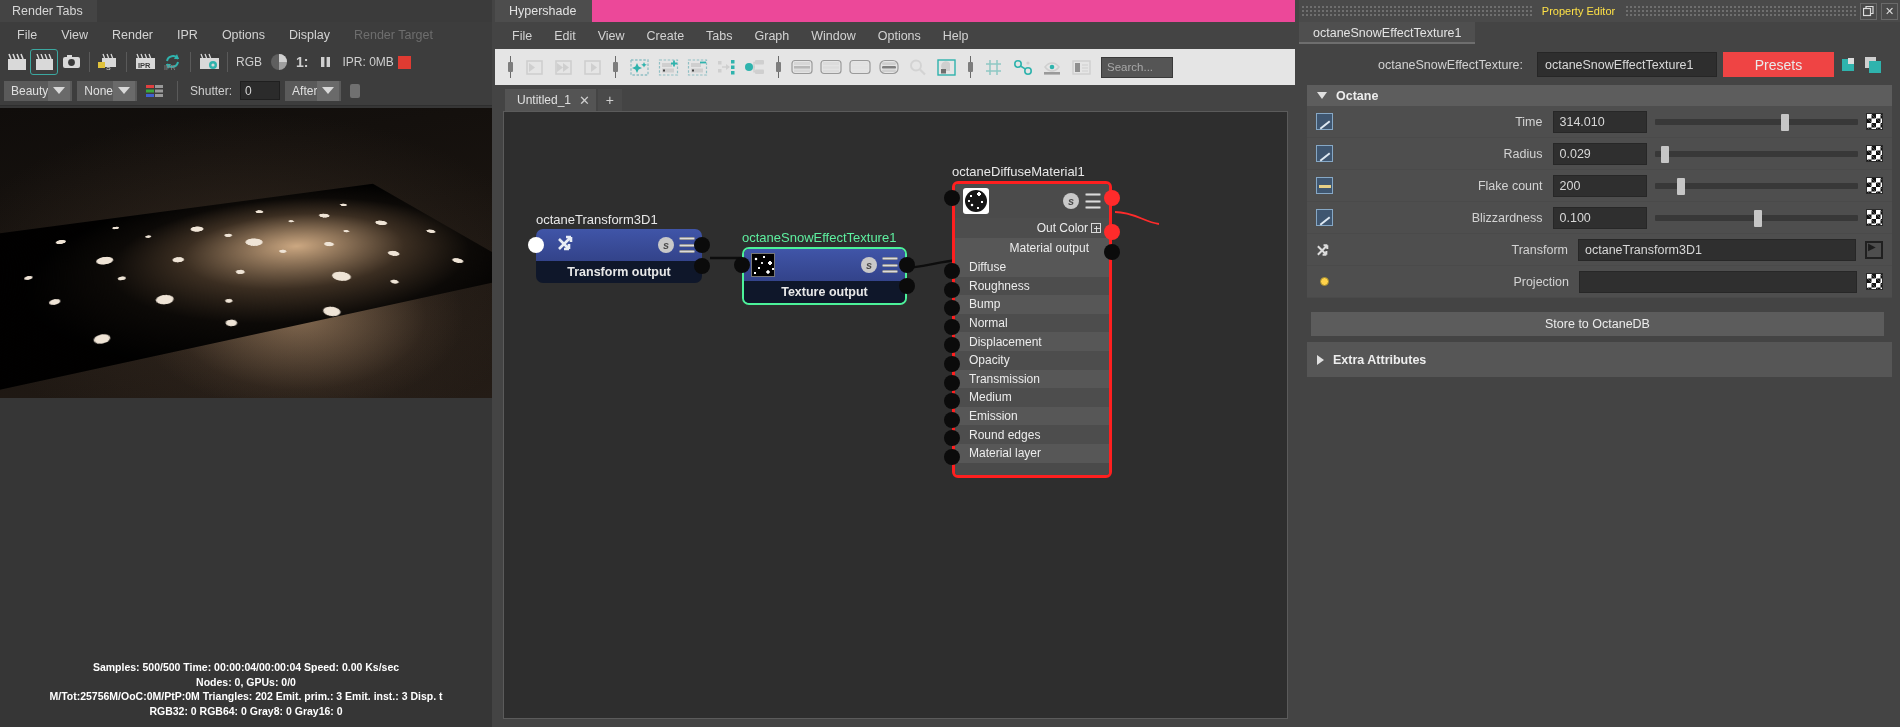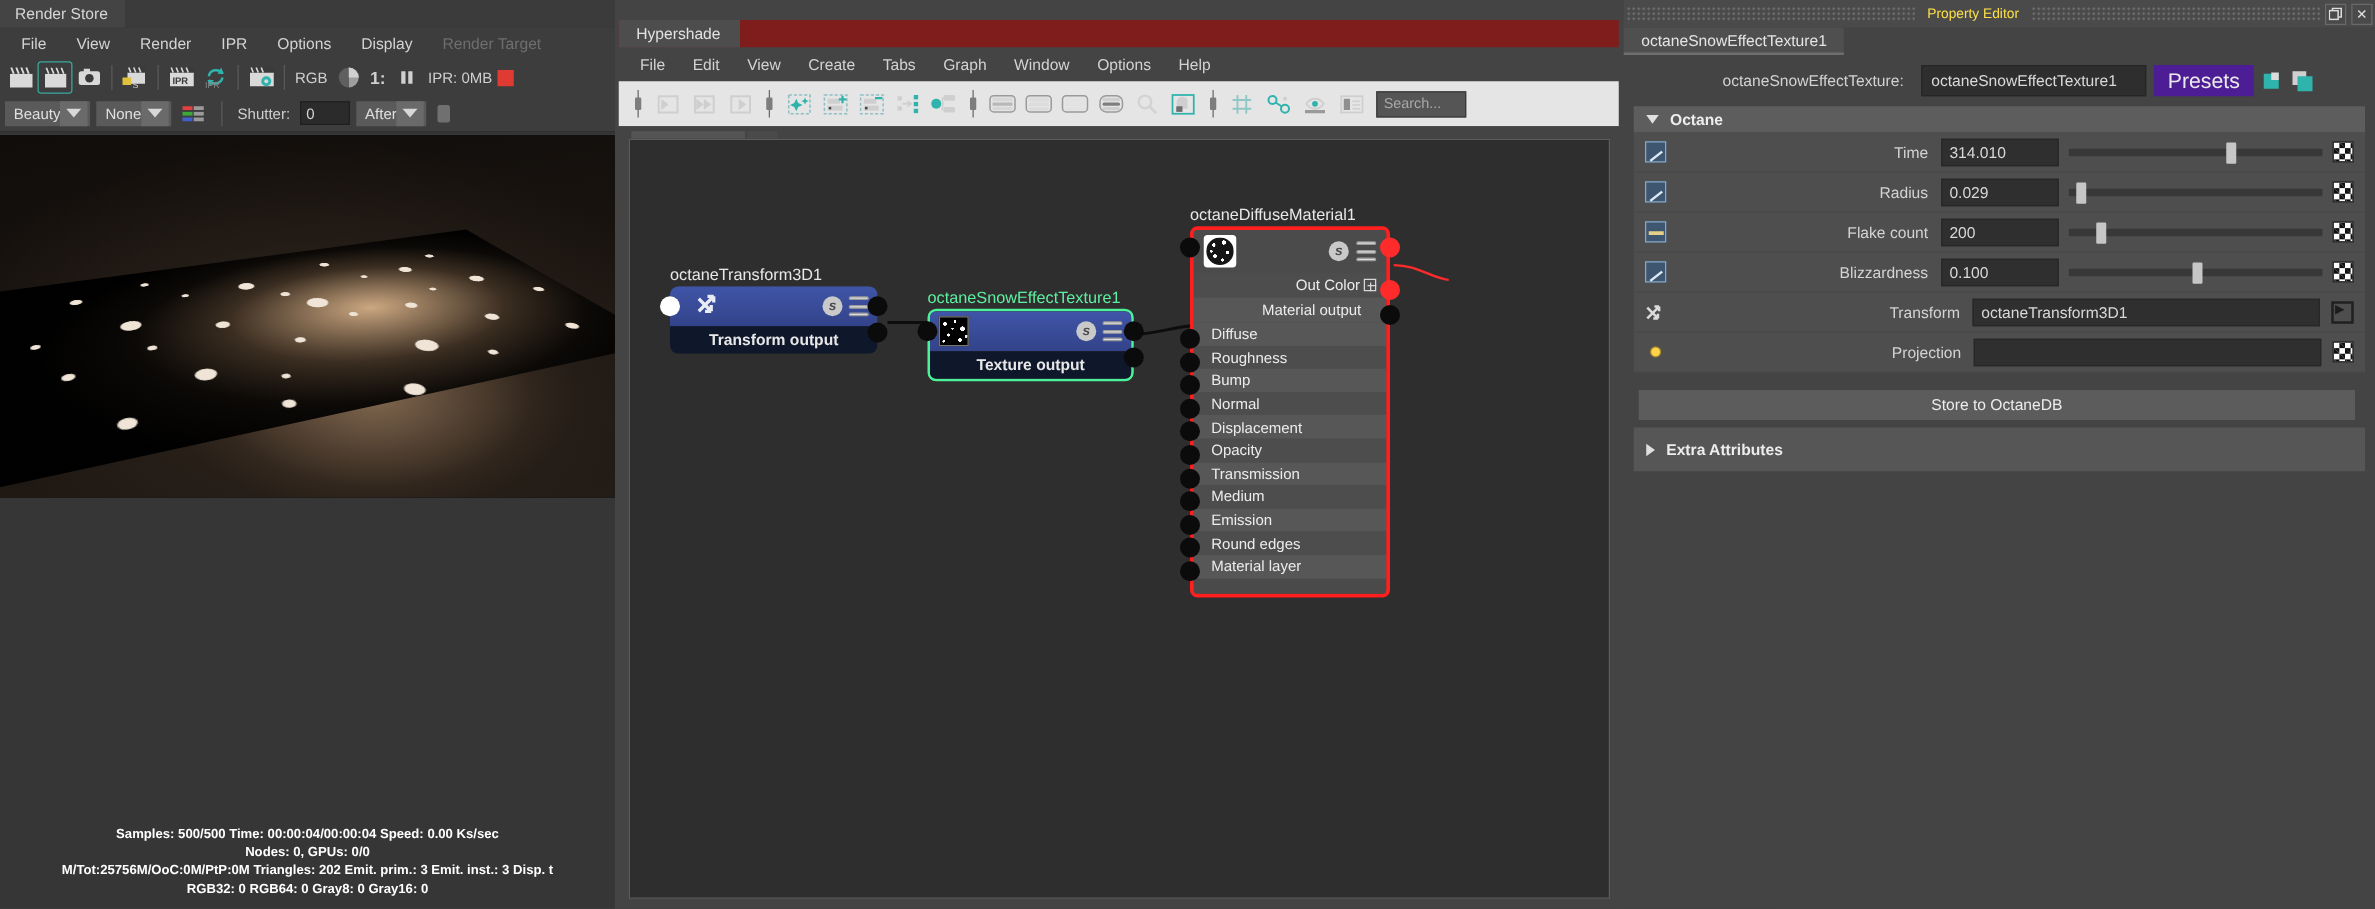--- a/index.html
+++ b/index.html
@@ -98,21 +98,21 @@
     text-align: center; font-size: 10.5px; line-height: 14.5px;
     color: #ffffff; font-weight: bold; overflow: hidden; white-space: nowrap;
   }
   .rv-status div { overflow: hidden; }
 
   
   .hypershade {
     position: absolute; left: 495px; top: 0; width: 800px; height: 727px;
     background: #444444;
   }
-  .hs-titlebar { height: 22px; background: #7f1d1d; margin-top: 16px; }
+  .hs-titlebar { height: 22px; background: #ec4899; }
   .hs-tab {
     display: inline-block; height: 22px; line-height: 22px;
     padding: 0 16px 0 14px; background: #4d4d4d;
     font-size: 12.5px; color: #e2e2e2;
   }
   .hs-menubar {
     height: 27px; background: #444444; display: flex; align-items: center;
     padding-left: 6px;
   }
   .hs-toolbar {
@@ -272,22 +272,22 @@
   .pe-namelabel {
     width: 232px; text-align: right; font-size: 12.5px; color: #d2d2d2;
     padding-right: 8px;
   }
   .pe-nameinput {
     width: 180px; height: 25px; background: #2e2e2e; border: 1px solid #262626;
     font-size: 12.5px; color: #d9d9d9; display: flex; align-items: center;
     padding: 0 7px;
   }
   .pe-presets {
-    width: 80px; height: 25px; background: #4c1d95; display: flex;
-    align-items: center; justify-content: center; font-size: 17px; color: #eaeaea;
+    width: 111px; height: 25px; background: #ef4444; display: flex;
+    align-items: center; justify-content: center; font-size: 14px; color: #eaeaea;
   }
   .pe-sample-row { display: flex; align-items: center; padding: 0 0 12px 0; }
   .pe-sample-label {
     width: 232px; text-align: right; font-size: 12.5px; color: #d2d2d2;
     padding-right: 14px;
   }
   .pe-sample {
     width: 70px; height: 62px; background: #000;
     background-image:
       radial-gradient(circle 2.4px at 12px 10px, #e9e9e9 85%, transparent),
@@ -385,21 +385,21 @@
   .small-icn { width: 18px; height: 18px; }
 </style>
 </head>
 <body>
 
 <div class="app">
 
   <div class="render-view">
 
     <div class="rv-titlebar">
-      <span class="rv-tab">Render Store</span>
+      <span class="rv-tab">Render Tabs</span>
     </div>
 
     <div class="rv-menubar">
       <span class="mi">File</span>
       <span class="mi">View</span>
       <span class="mi">Render</span>
       <span class="mi">IPR</span>
       <span class="mi">Options</span>
       <span class="mi">Display</span>
       <span class="mi disabled">Render Target</span>

